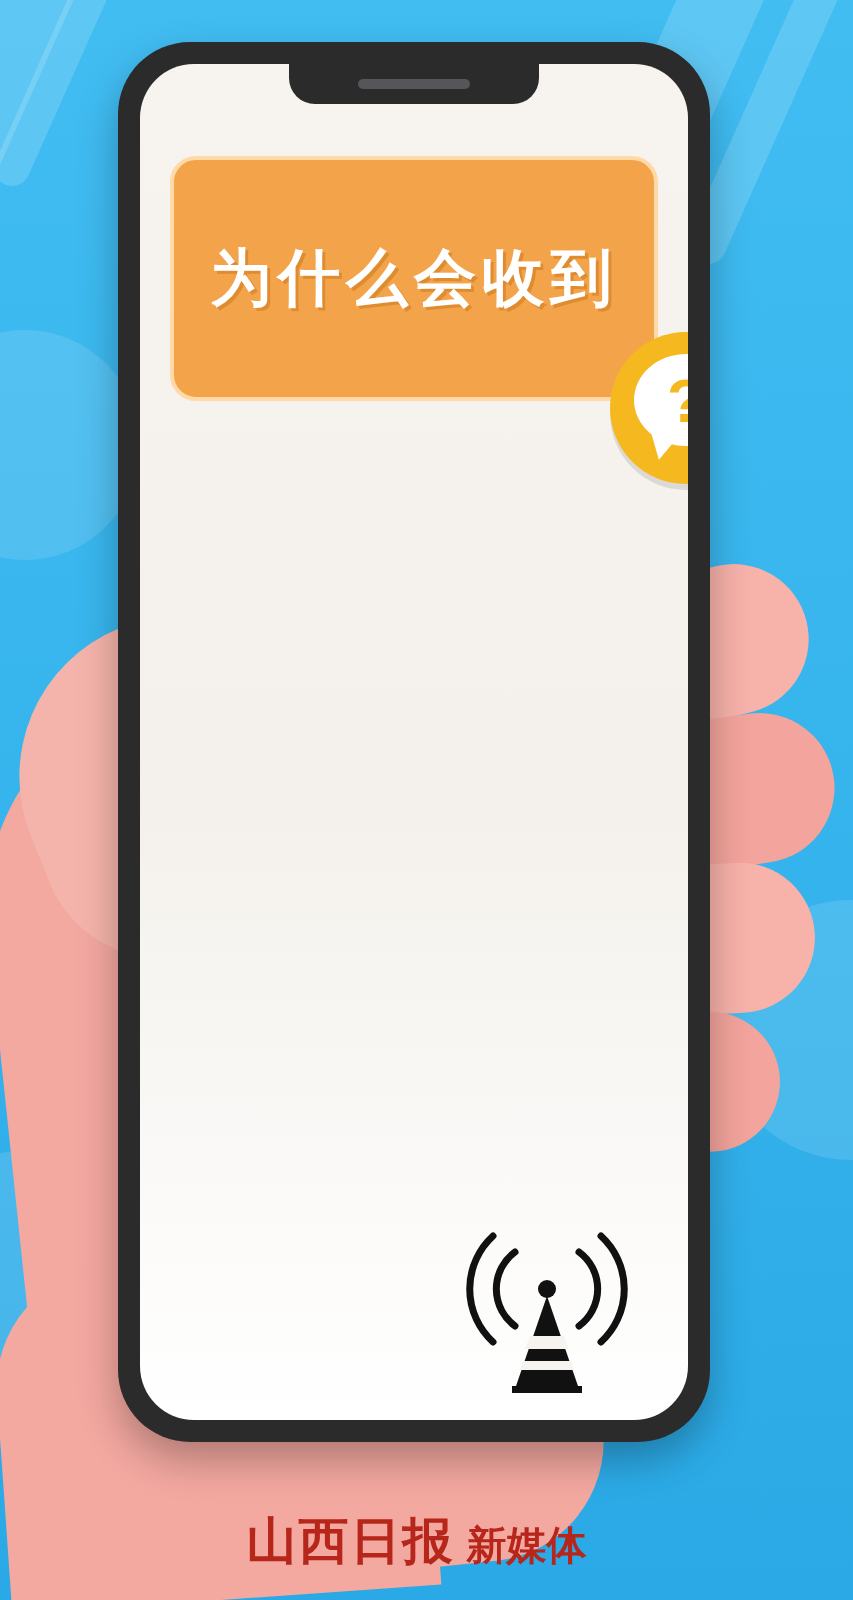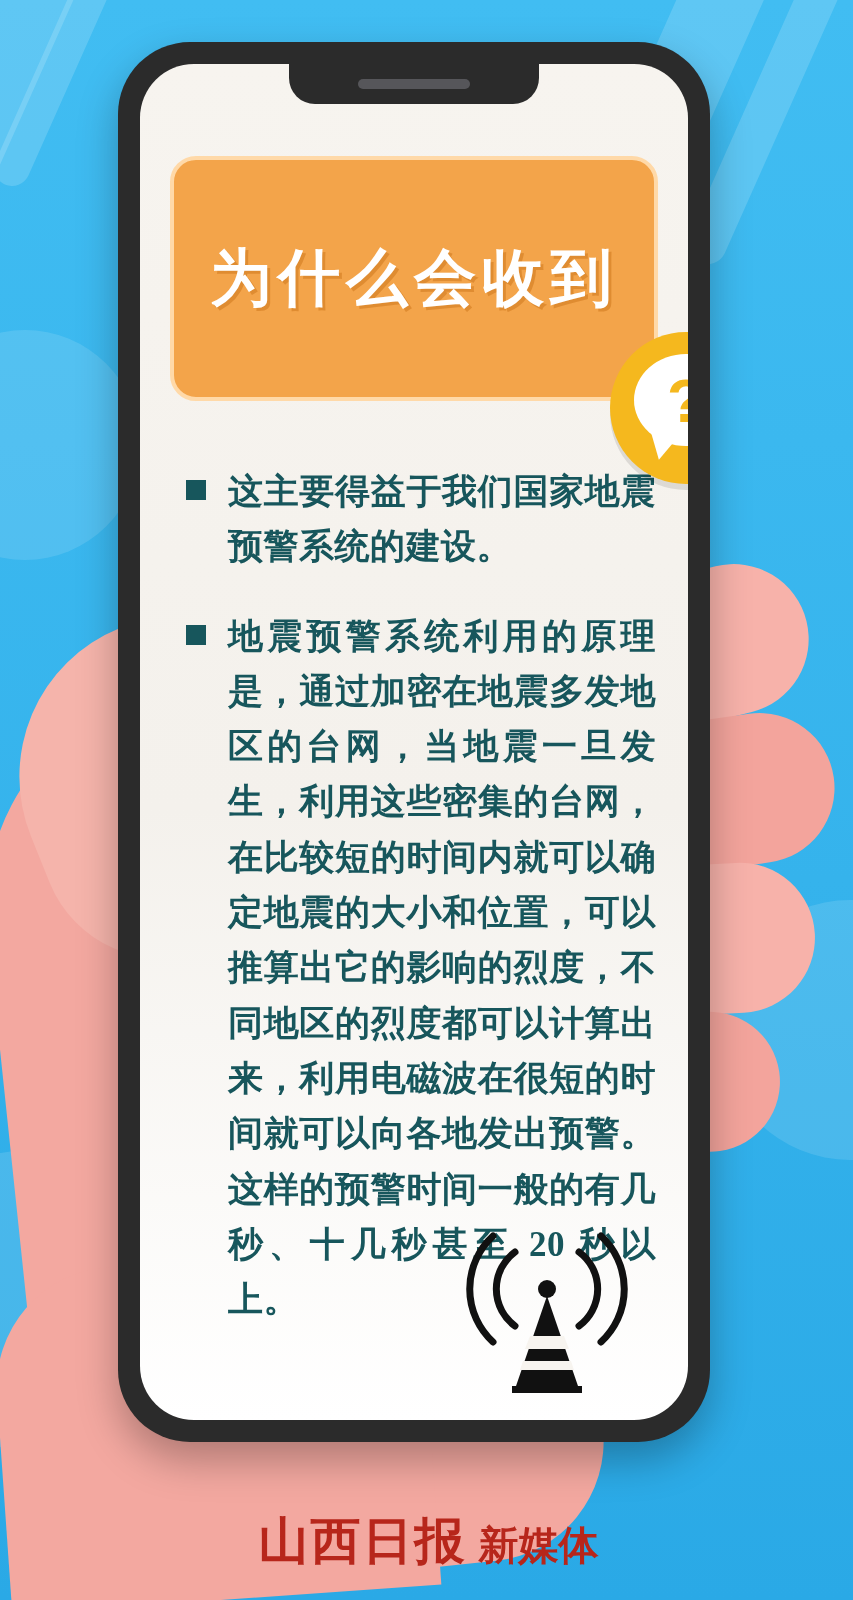--- a/index.html
+++ b/index.html
@@ -228,21 +228,21 @@
     right: 46px;
     bottom: 22px;
     width: 190px;
     height: 180px;
     z-index: 7;
   }
 
   
   .footer {
     position: absolute;
-    left: 12px;
+    left: 0;
     bottom: 34px;
     width: 833px;
     display: flex;
     align-items: flex-end;
     justify-content: center;
     z-index: 9;
     margin-top: 32px;
   }
   .logo-cn {
     color: #b7261b;
@@ -293,30 +293,20 @@
 
     <div class="title-box">
       <div class="title-line">为什么会收到</div>
     </div>
 
     <div class="qmark">
       <div class="qtail"></div>
       <div class="qbubble">?</div>
     </div>
 
-    <div class="content">
-      <div class="para">
-        <div class="bullet"></div>
-        <div class="ptext">这主要得益于我们国家地震预警系统的建设。</div>
-      </div>
-      <div class="para">
-        <div class="bullet"></div>
-        <div class="ptext">地震预警系统利用的原理是，通过加密在地震多发地区的台网，当地震一旦发生，利用这些密集的台网，在比较短的时间内就可以确定地震的大小和位置，可以推算出它的影响的烈度，不同地区的烈度都可以计算出来，利用电磁波在很短的时间就可以向各地发出预警。这样的预警时间一般的有几秒、十几秒甚至 20 秒以上。</div>
-      </div>
-    </div>
 
     <div class="tower">
       <svg viewBox="0 0 190 180" width="190" height="180" aria-hidden="true">
         <g fill="none" stroke="#111111" stroke-width="7" stroke-linecap="round">
           <path d="M63 34 A46 46 0 0 0 63 108"></path>
           <path d="M41 18 A72 72 0 0 0 41 124"></path>
           <path d="M127 34 A46 46 0 0 1 127 108"></path>
           <path d="M149 18 A72 72 0 0 1 149 124"></path>
         </g>
         <circle cx="95" cy="71" r="9" fill="#111111"></circle>

